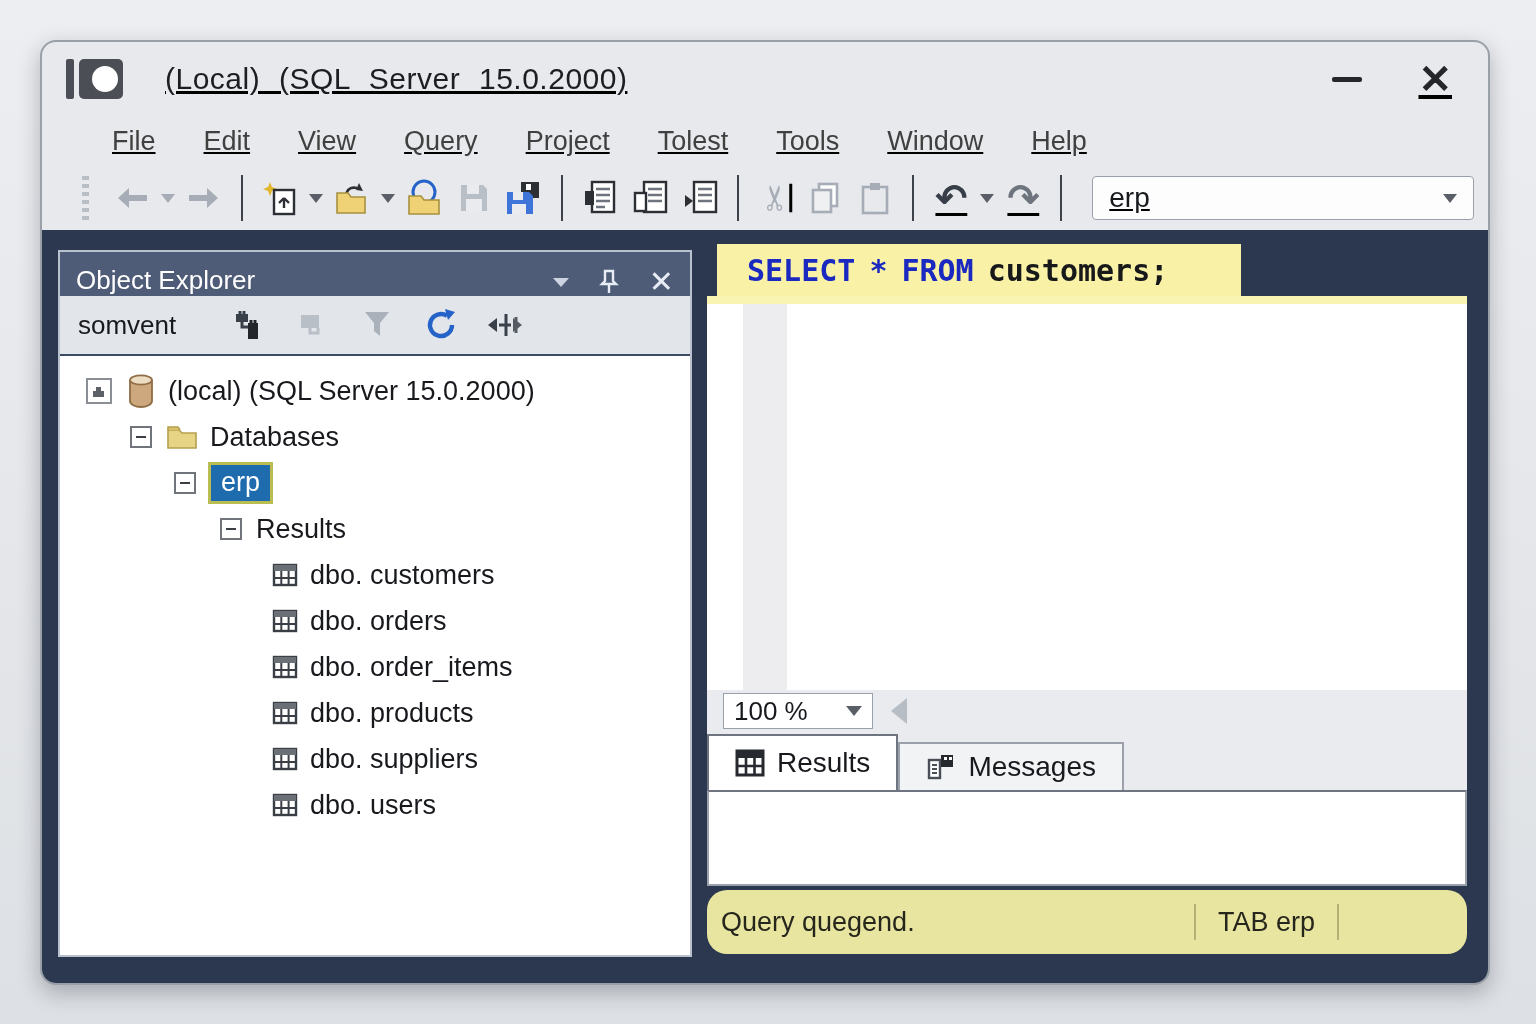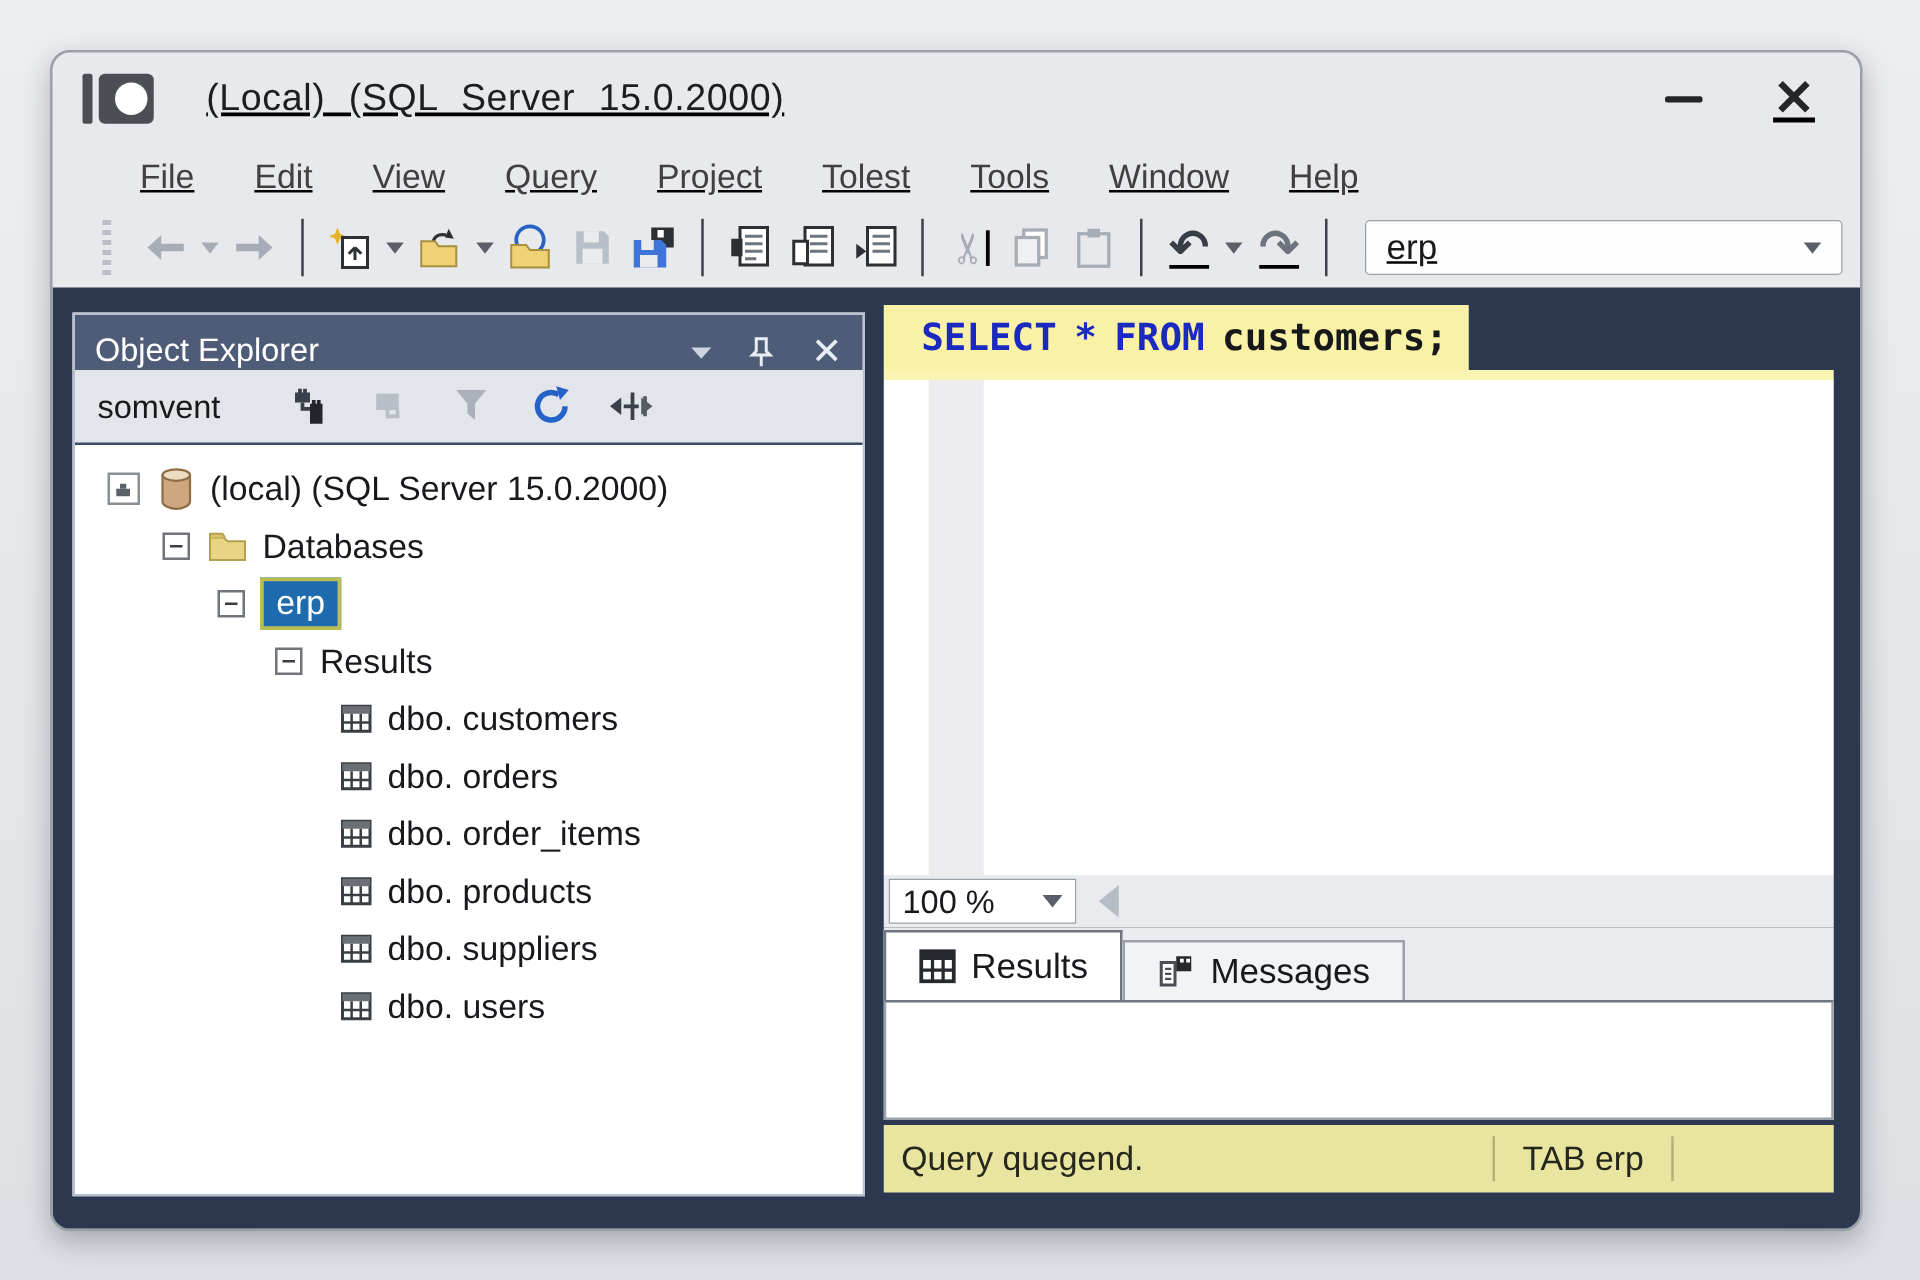--- a/index.html
+++ b/index.html
@@ -72,42 +72,42 @@
   .exp-srv::after { content:""; position:absolute; left:5px; top:11px; width:11px; height:6px; background:#5c6167; }
   .exp-srv::before { content:""; position:absolute; left:8px; top:7px; width:5px; height:4px; background:#5c6167; }
   .erp-chip { background:#1e6cad; border:3px solid #b9bd52; color:#fff; padding:0 10px 2px 10px;
               font-size:27px; line-height:34px; }
   .ticon { margin:0 12px 0 14px; display:flex; }
 
   
   .qp { position:absolute; left:665px; top:14px; width:760px; height:710px;
         display:flex; flex-direction:column; }
   .qp-tabbar { height:52px; background:#2b3850; display:flex; }
-  .qp-tab { width:468px; background:#f9f2a6; display:flex; align-items:center; padding:0 0 0 30px;
-            font-family:"DejaVu Sans Mono", monospace; font-size:30px; cursor:pointer; }
+  .qp-tab { width:524px; background:#f9f2a6; display:flex; align-items:center; padding:0 0 0 30px;
+            font-family:"DejaVu Sans Mono", monospace; font-size:30px; cursor:pointer;margin-left:10px; }
   .kw { color:#1a29c0; font-weight:bold; }
   .plain { color:#17181a; font-weight:bold; }
   .sqltok { margin-right:14px; }
   .qp-strip { height:8px; background:#faf4b2; }
   .editor { flex:1; background:#fff; position:relative; cursor:text; }
   .gutter { position:absolute; left:36px; top:0; bottom:0; width:44px; background:#ededef; }
   .zoomrow { height:42px; background:#e9ebee; display:flex; align-items:center; }
-  .zoombox { width:150px; height:36px; margin-left:4px; background:#fff; border:1px solid #98a0aa;
+  .zoombox { width:150px; height:36px; margin-left:16px; background:#fff; border:1px solid #98a0aa;
              display:flex; align-items:center; padding:0 10px; font-size:26px; color:#17191d; cursor:pointer; }
   .zoombox .caret { margin-left:auto; border-left-width:8px; border-right-width:8px; border-top-width:10px; }
   .scroll-left { margin-left:18px; width:0; height:0; border-top:13px solid transparent;
                  border-bottom:13px solid transparent; border-right:16px solid #b6bdc5; cursor:pointer; }
   .rtabs { height:58px; display:flex; align-items:flex-end; background:#e9ebee; }
   .rtab { display:flex; align-items:center; gap:12px; font-size:28px; color:#17191d;
           padding:0 26px; cursor:pointer; }
   .rtab.active { background:#fff; border:2px solid #6e7480; border-bottom:none; height:56px; }
   .rtab.idle { background:#f1f3f5; border:2px solid #9aa1ab; border-bottom:none; height:48px; }
   .rbody { height:96px; background:#fff; border:2px solid #9aa1ab; border-top:2px solid #6e7480; }
-  .statusbar { height:54px; margin-top:4px; background:#e8e5a1; display:flex; align-items:center;
-               font-size:27px; color:#26261c; padding:0 14px; }
+  .statusbar { height:64px; margin-top:4px; background:#e8e5a1; display:flex; align-items:center;
+               font-size:27px; color:#26261c; padding:0 14px;border-radius:20px; }
   .statusbar .msg { flex:1; }
   .ssep { width:2px; height:36px; background:#b4b176; margin:0 22px; }
   .tail { width:92px; }
 
   svg { display:block; }
 </style>
 </head>
 <body>
 <div class="canvas">
 

